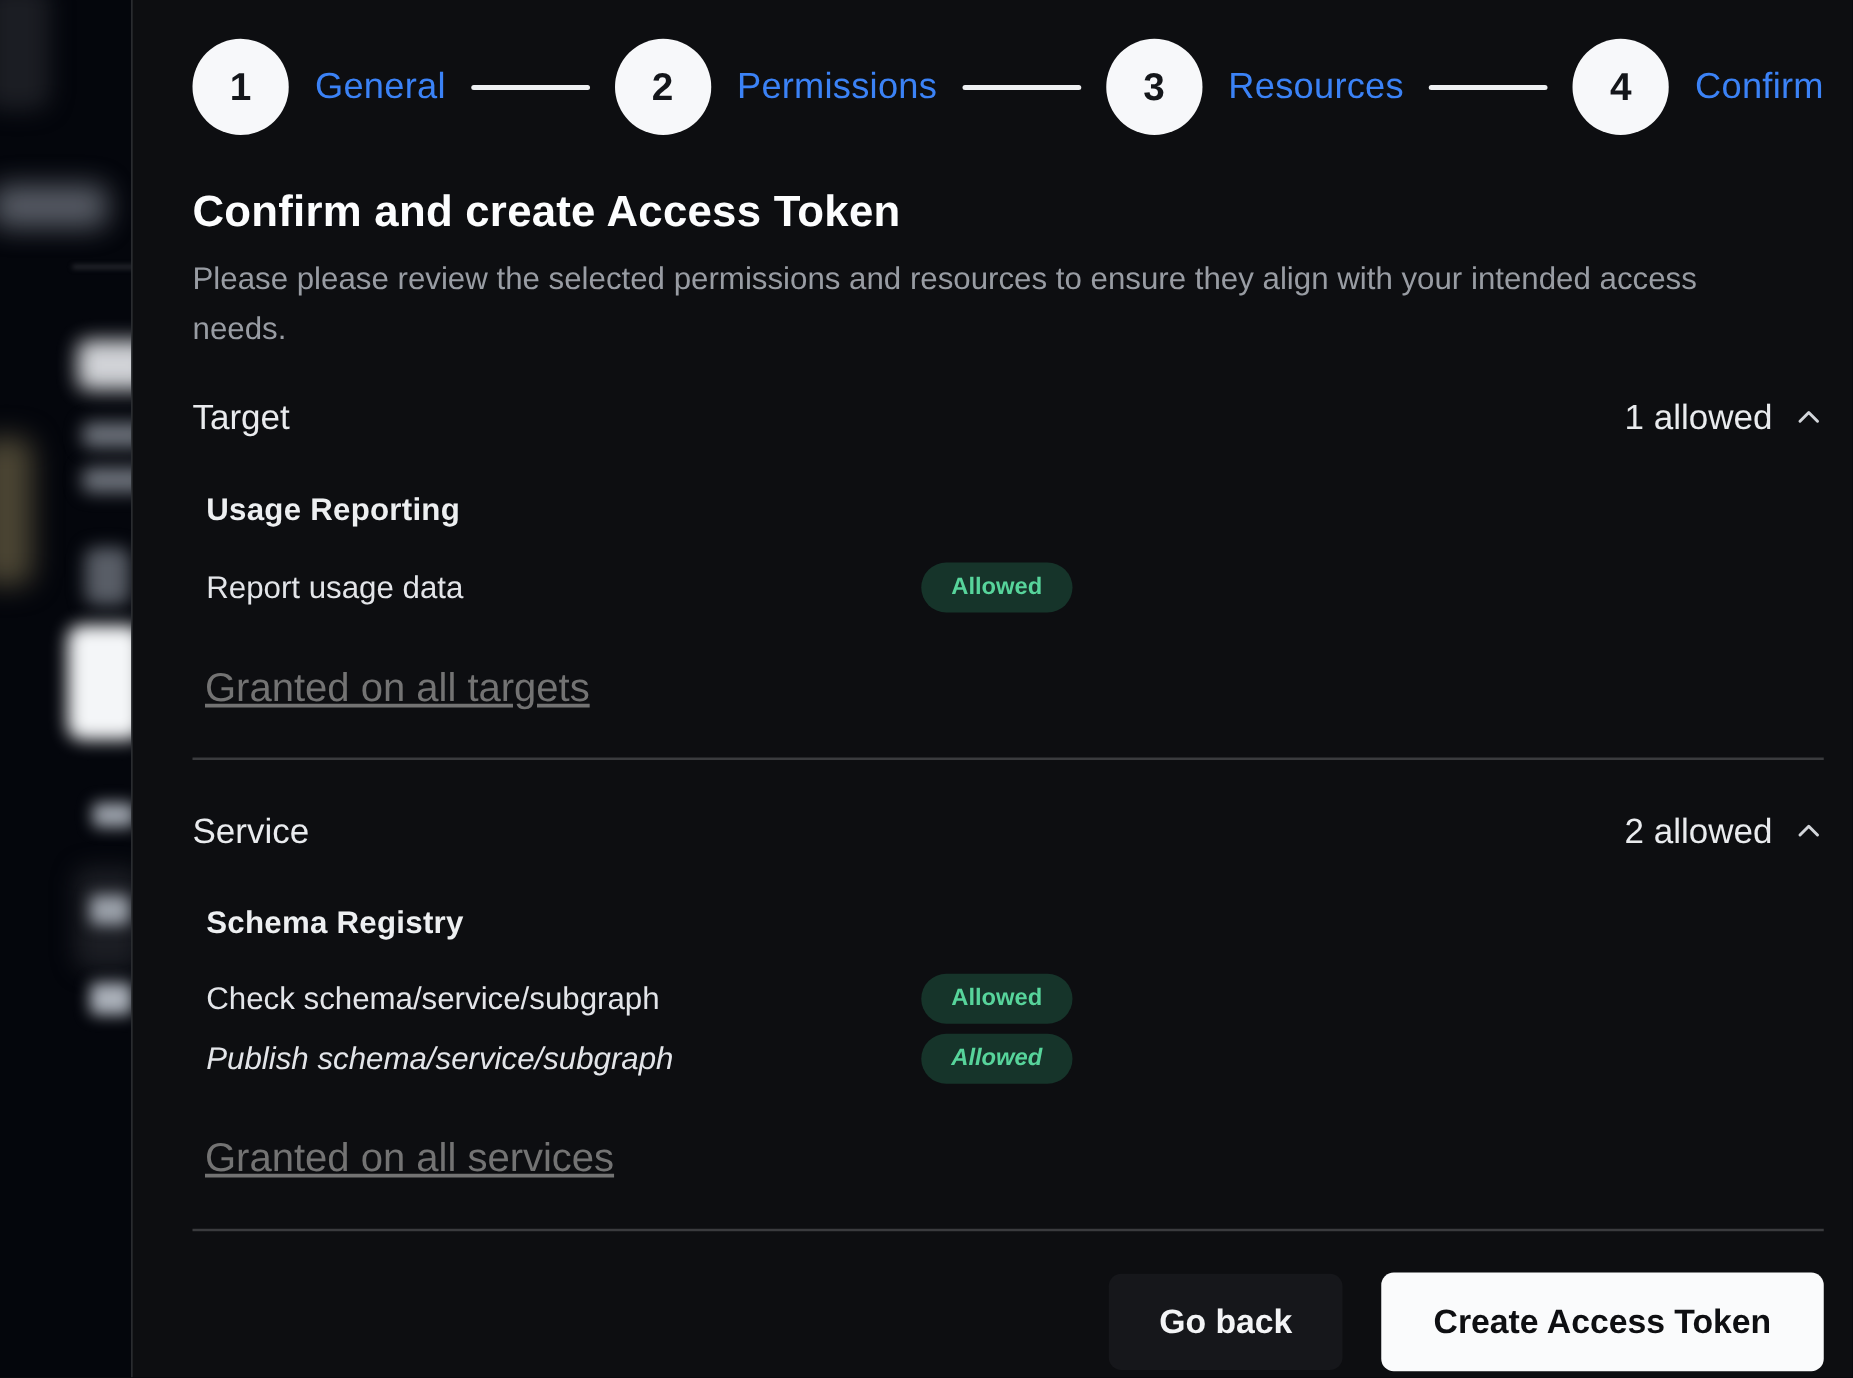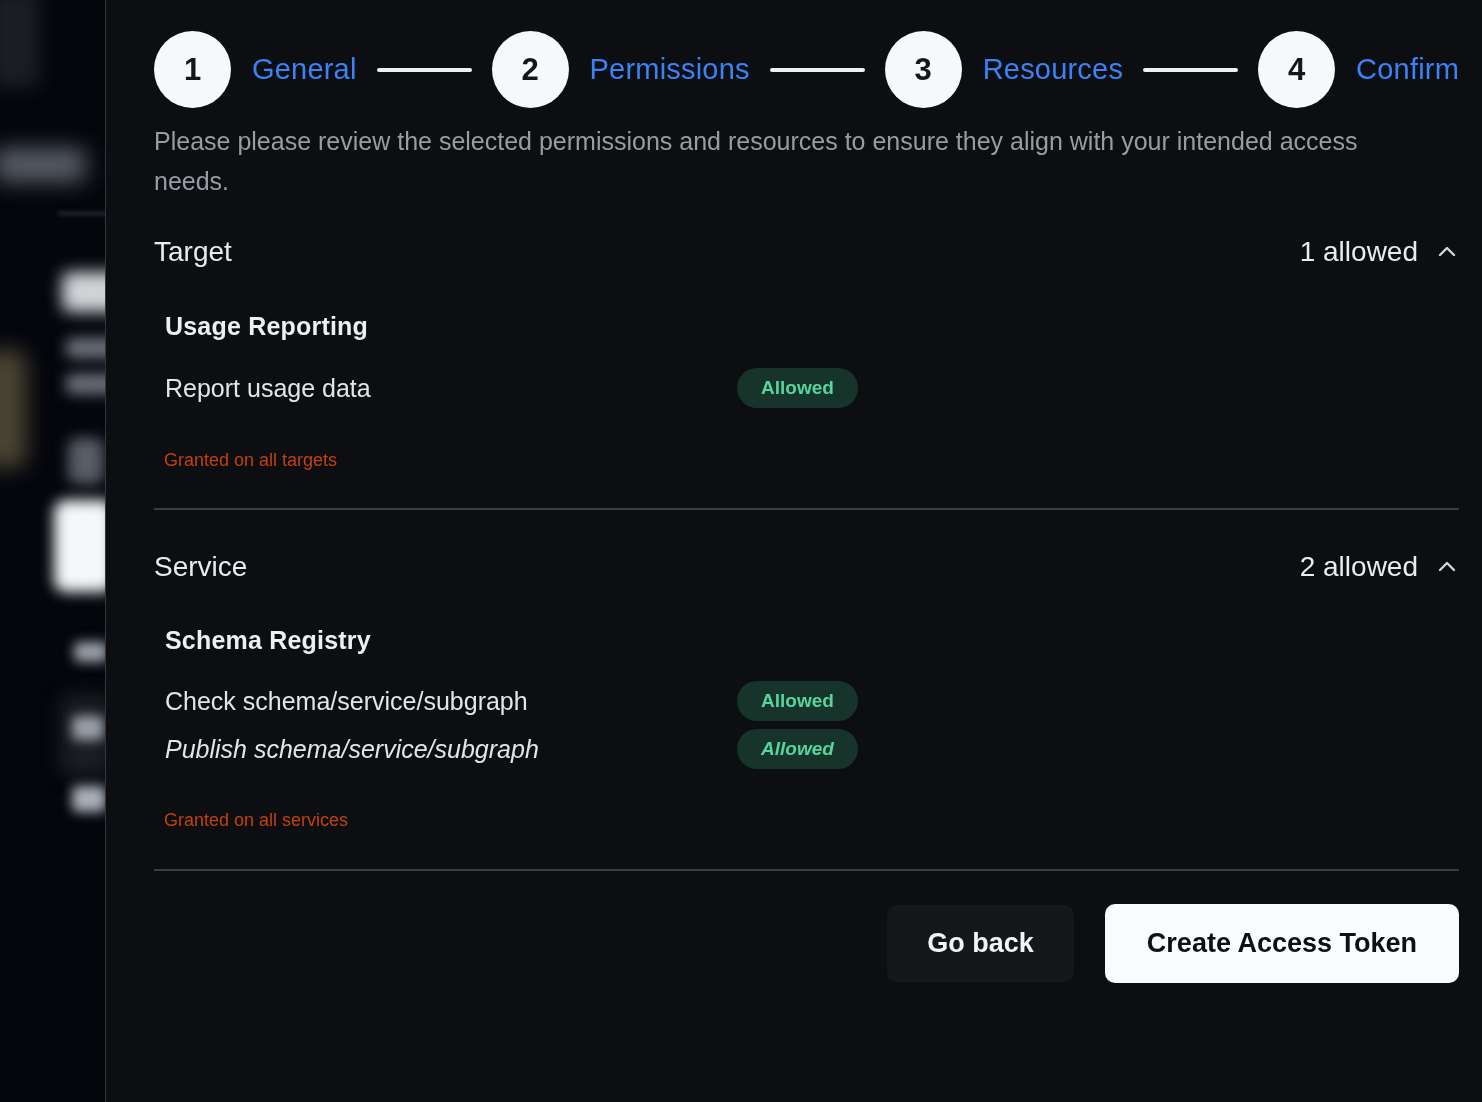--- a/index.html
+++ b/index.html
@@ -73,21 +73,21 @@
   .perm-row.tight { margin-top: 8px; font-style: italic; }
   .perm-label { width: 572px; font-size: 25px; color: #e3e5e9; flex: none; }
   .badge {
     background: var(--badge-bg, #16342a);
     color: var(--badge-text, #57d49b);
     font-size: 19px; font-weight: 700;
     padding: 8px 24px; border-radius: 20px;
     line-height: 24px;
   }
 
-  .granted-note { margin-top: 42px; padding-left: 10px; font-size: 18px; color: #c2410c; }
+  .granted-note { margin-top: 42px; padding-left: 10px; font-size: 32px; color: #737373; text-decoration: underline; }
   .granted-note.second { margin-top: 41px; }
   .divider { border: none; border-top: 2px solid #3a3b3e; margin: 37px 0 0; }
   .divider.second { margin-top: 38px; }
 
   
   .footer { display: flex; justify-content: flex-end; align-items: center; gap: 31px; margin-top: 33px; }
   .btn { font-family: inherit; border: none; border-radius: 10px; cursor: pointer; font-weight: 600; }
   .btn-secondary { background: #16171b; color: #f3f4f6; font-size: 27px; padding: 23px 40px; }
   .btn-primary  { background: #fafbfc; color: #0e0f12; font-size: 27px; padding: 24px 42px; }
 </style>
@@ -127,20 +127,21 @@
       <div class="step-circle">3</div>
       <div class="step-label">Resources</div>
     </div>
     <div class="connector"></div>
     <div class="step">
       <div class="step-circle">4</div>
       <div class="step-label">Confirm</div>
     </div>
   </div>
 
+  <h1 class="title">Confirm and create Access Token</h1>
   <p class="subtitle">Please please review the selected permissions and resources to ensure they align with your intended access needs.</p>
 
   <div class="section-header">
     <div class="section-title">Target</div>
     <div class="section-toggle">
       <span class="section-count">1 allowed</span>
       <svg class="chev" viewBox="0 0 24 24" fill="none" stroke="#d2d5da" stroke-width="2.4" stroke-linecap="round" stroke-linejoin="round">
           <polyline points="5,15 12,8 19,15"></polyline>
         </svg>
     </div>

